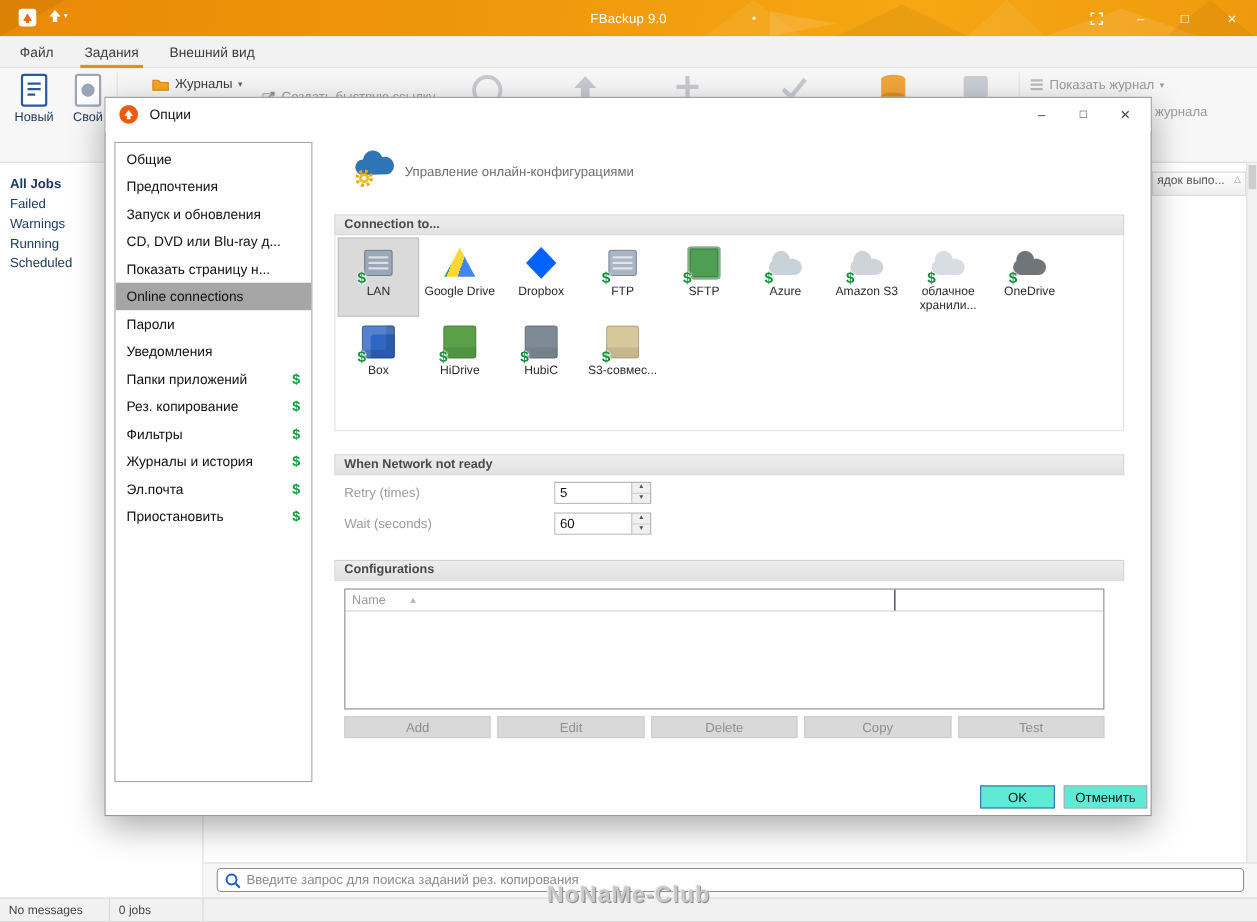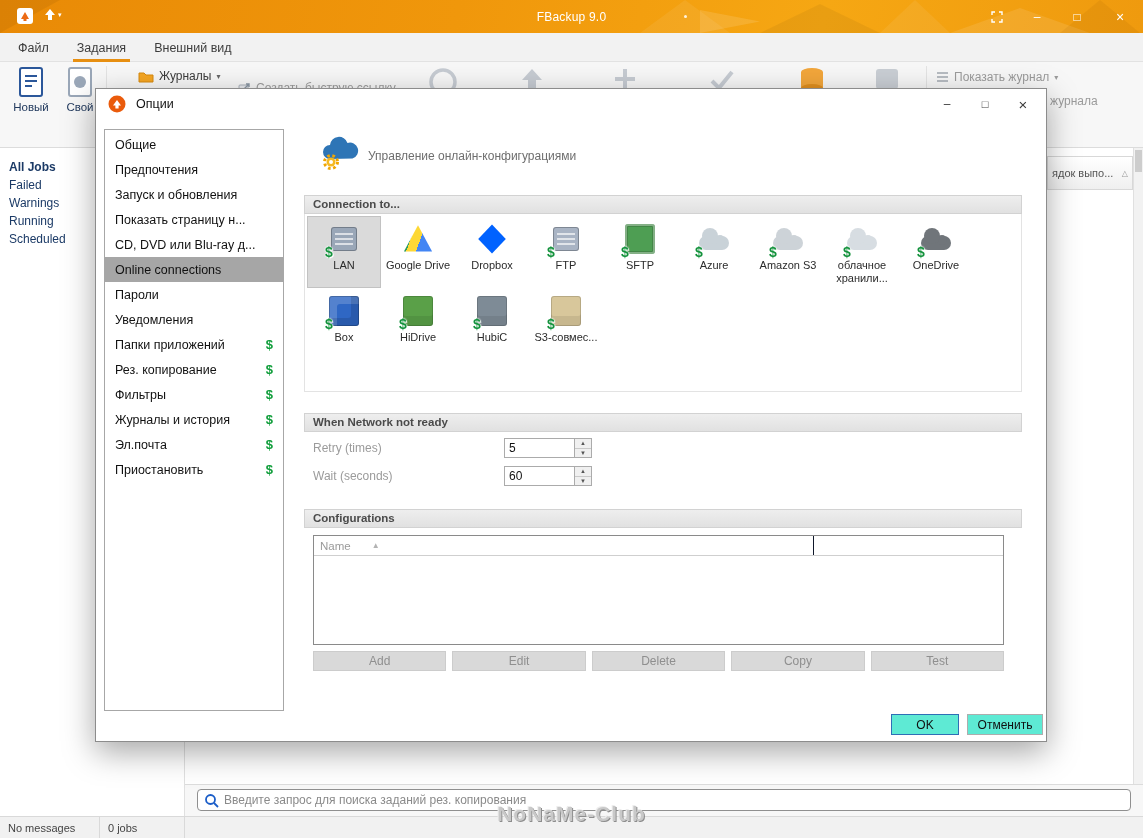--- a/index.html
+++ b/index.html
@@ -43,21 +43,21 @@
   .tb-icon { position:absolute; top:4px; }
   .frag-line2 { position:absolute; left:1050px; top:32px; font-size:12px; color:#9b9b9b; }
 
   
   .left-panel { position:absolute; left:0; top:148px; width:185px; height:668px; background:#fff; border-right:1px solid #e0e0e0; padding-top:10px; }
   .job-item { height:18px; line-height:18px; padding-left:9px; font-size:12px; color:#1b3a66; }
   .job-item.bold { font-weight:700; }
 
   
   .grid-frag { position:absolute; left:1047px; top:156px; width:86px; height:22px; background:linear-gradient(#ffffff,#efefef);
-    border:1px solid #d8d8d8; display:flex; align-items:center; justify-content:space-between; padding:16px 4px; font-size:11px; color:#555; }
+    border:1px solid #d8d8d8; display:flex; justify-content:space-between; padding:1px 4px; font-size:11px; color:#555; }
   .grid-frag .sort2 { font-size:8px; color:#999; }
   .vscroll { position:absolute; left:1133px; top:148px; width:10px; height:636px; background:#f2f2f2; border-left:1px solid #e0e0e0; }
   .vthumb { margin:2px 0 0 1px; width:7px; height:22px; background:#cdcdcd; }
 
   
   .search-strip { position:absolute; left:185px; top:784px; width:958px; height:32px; background:#f7f7f7; border-top:1px solid #dcdcdc; }
   .search-box { position:absolute; left:12px; top:4px; width:934px; height:22px; background:#fff; border:1px solid #8f8f8f; border-radius:4px;
     display:flex; align-items:center; padding-left:6px; gap:5px; }
   .search-box input { flex:1; border:none; outline:none; font-size:12px; font-family:inherit; color:#333; background:transparent; }
   .search-box input::placeholder { color:#8a8a8a; }
@@ -318,25 +318,25 @@
         </div>
         <div class="cat-item">
           <span>Предпочтения</span>
 
         </div>
         <div class="cat-item">
           <span>Запуск и обновления</span>
 
         </div>
         <div class="cat-item">
+          <span>CD, DVD или Blu-ray д...</span>
+
+        </div>
+        <div class="cat-item">
           <span>Показать страницу н...</span>
-
-        </div>
-        <div class="cat-item">
-          <span>CD, DVD или Blu-ray д...</span>
 
         </div>
         <div class="cat-item selected">
           <span>Online connections</span>
 
         </div>
         <div class="cat-item">
           <span>Пароли</span>
 
         </div>

